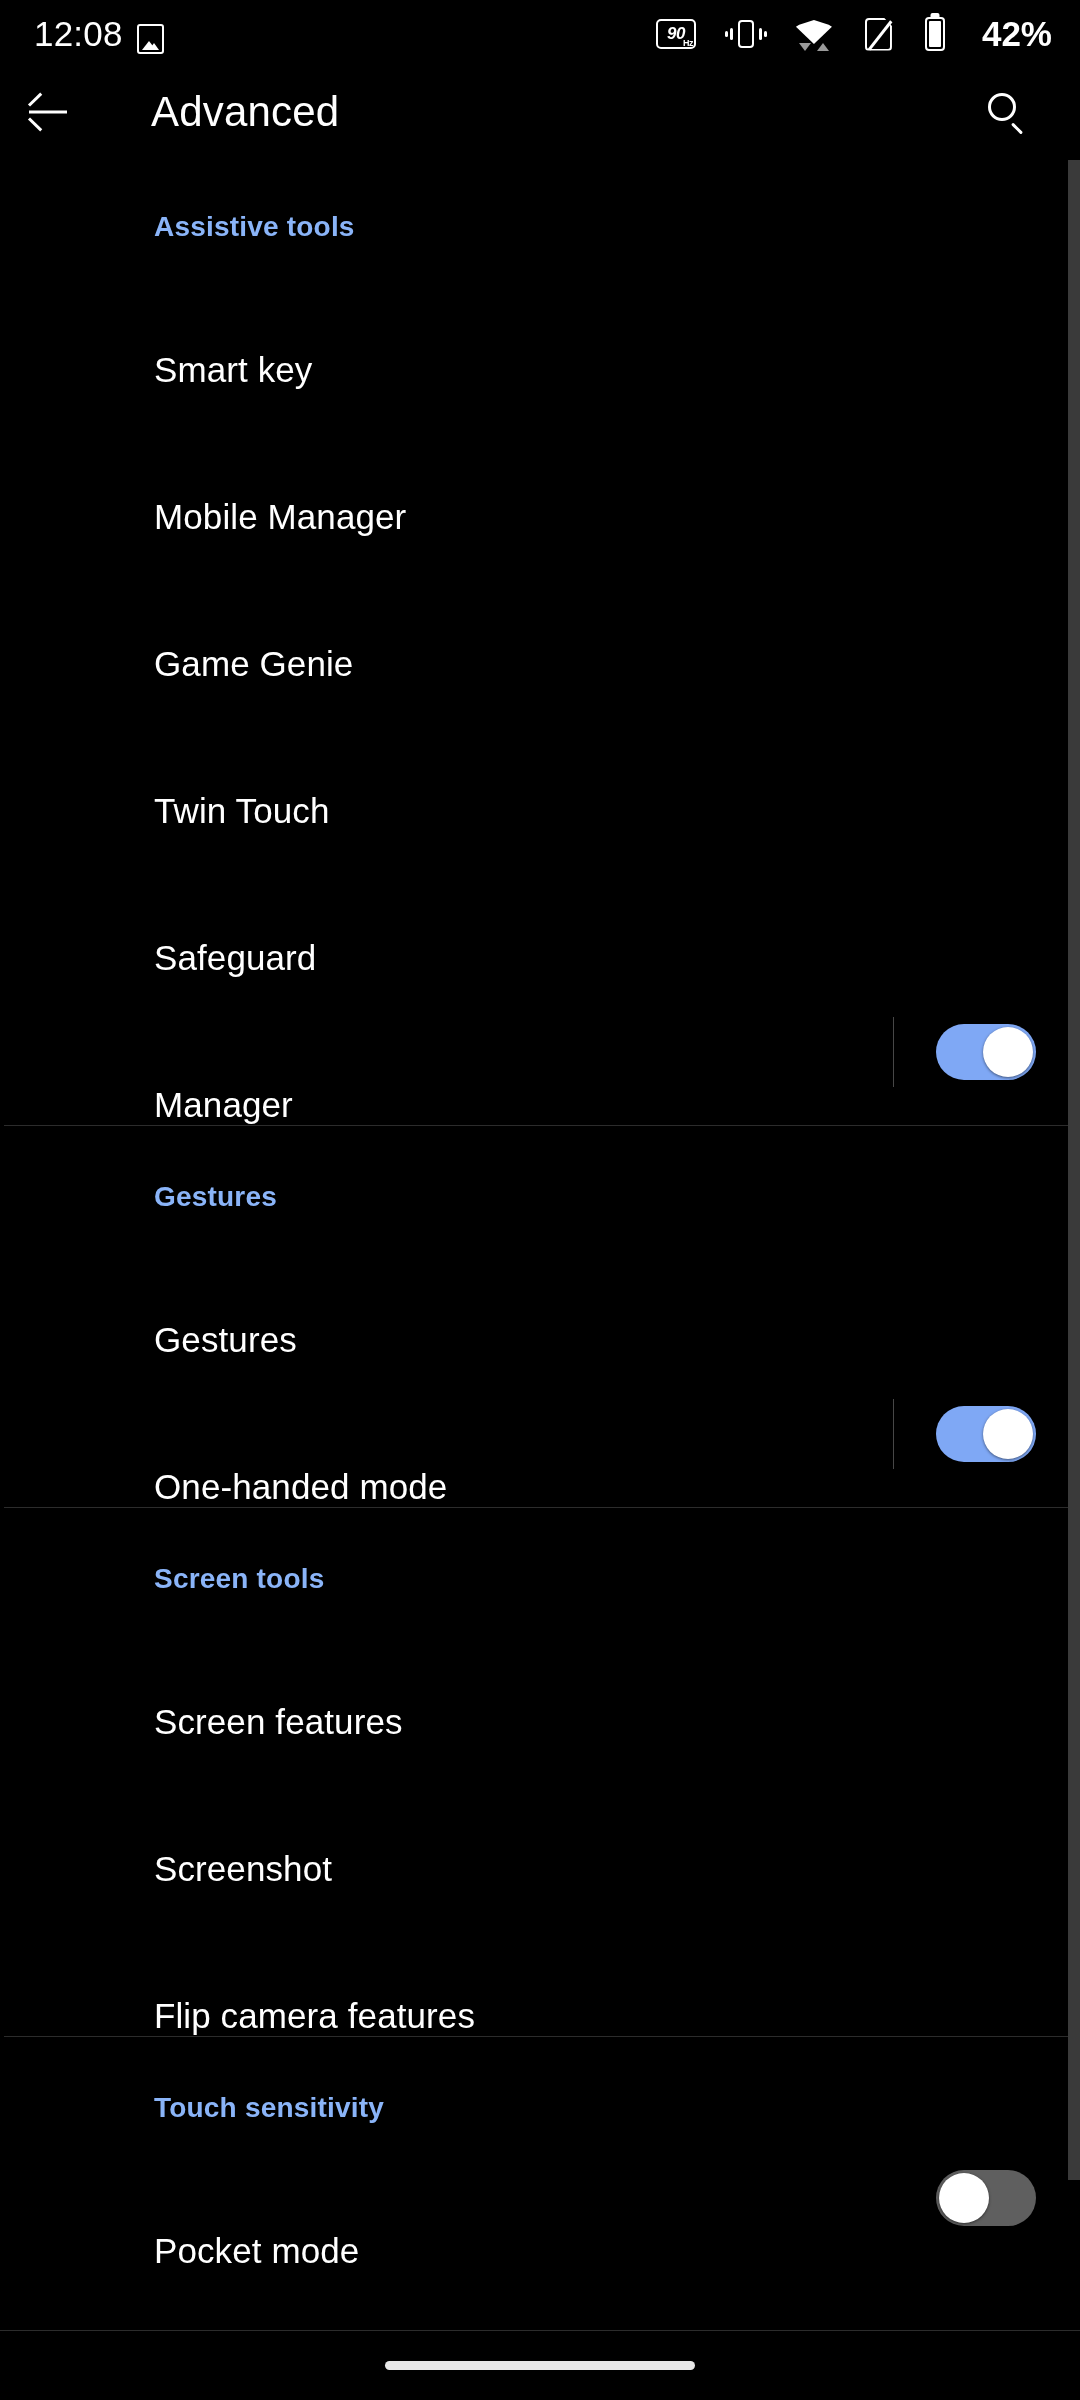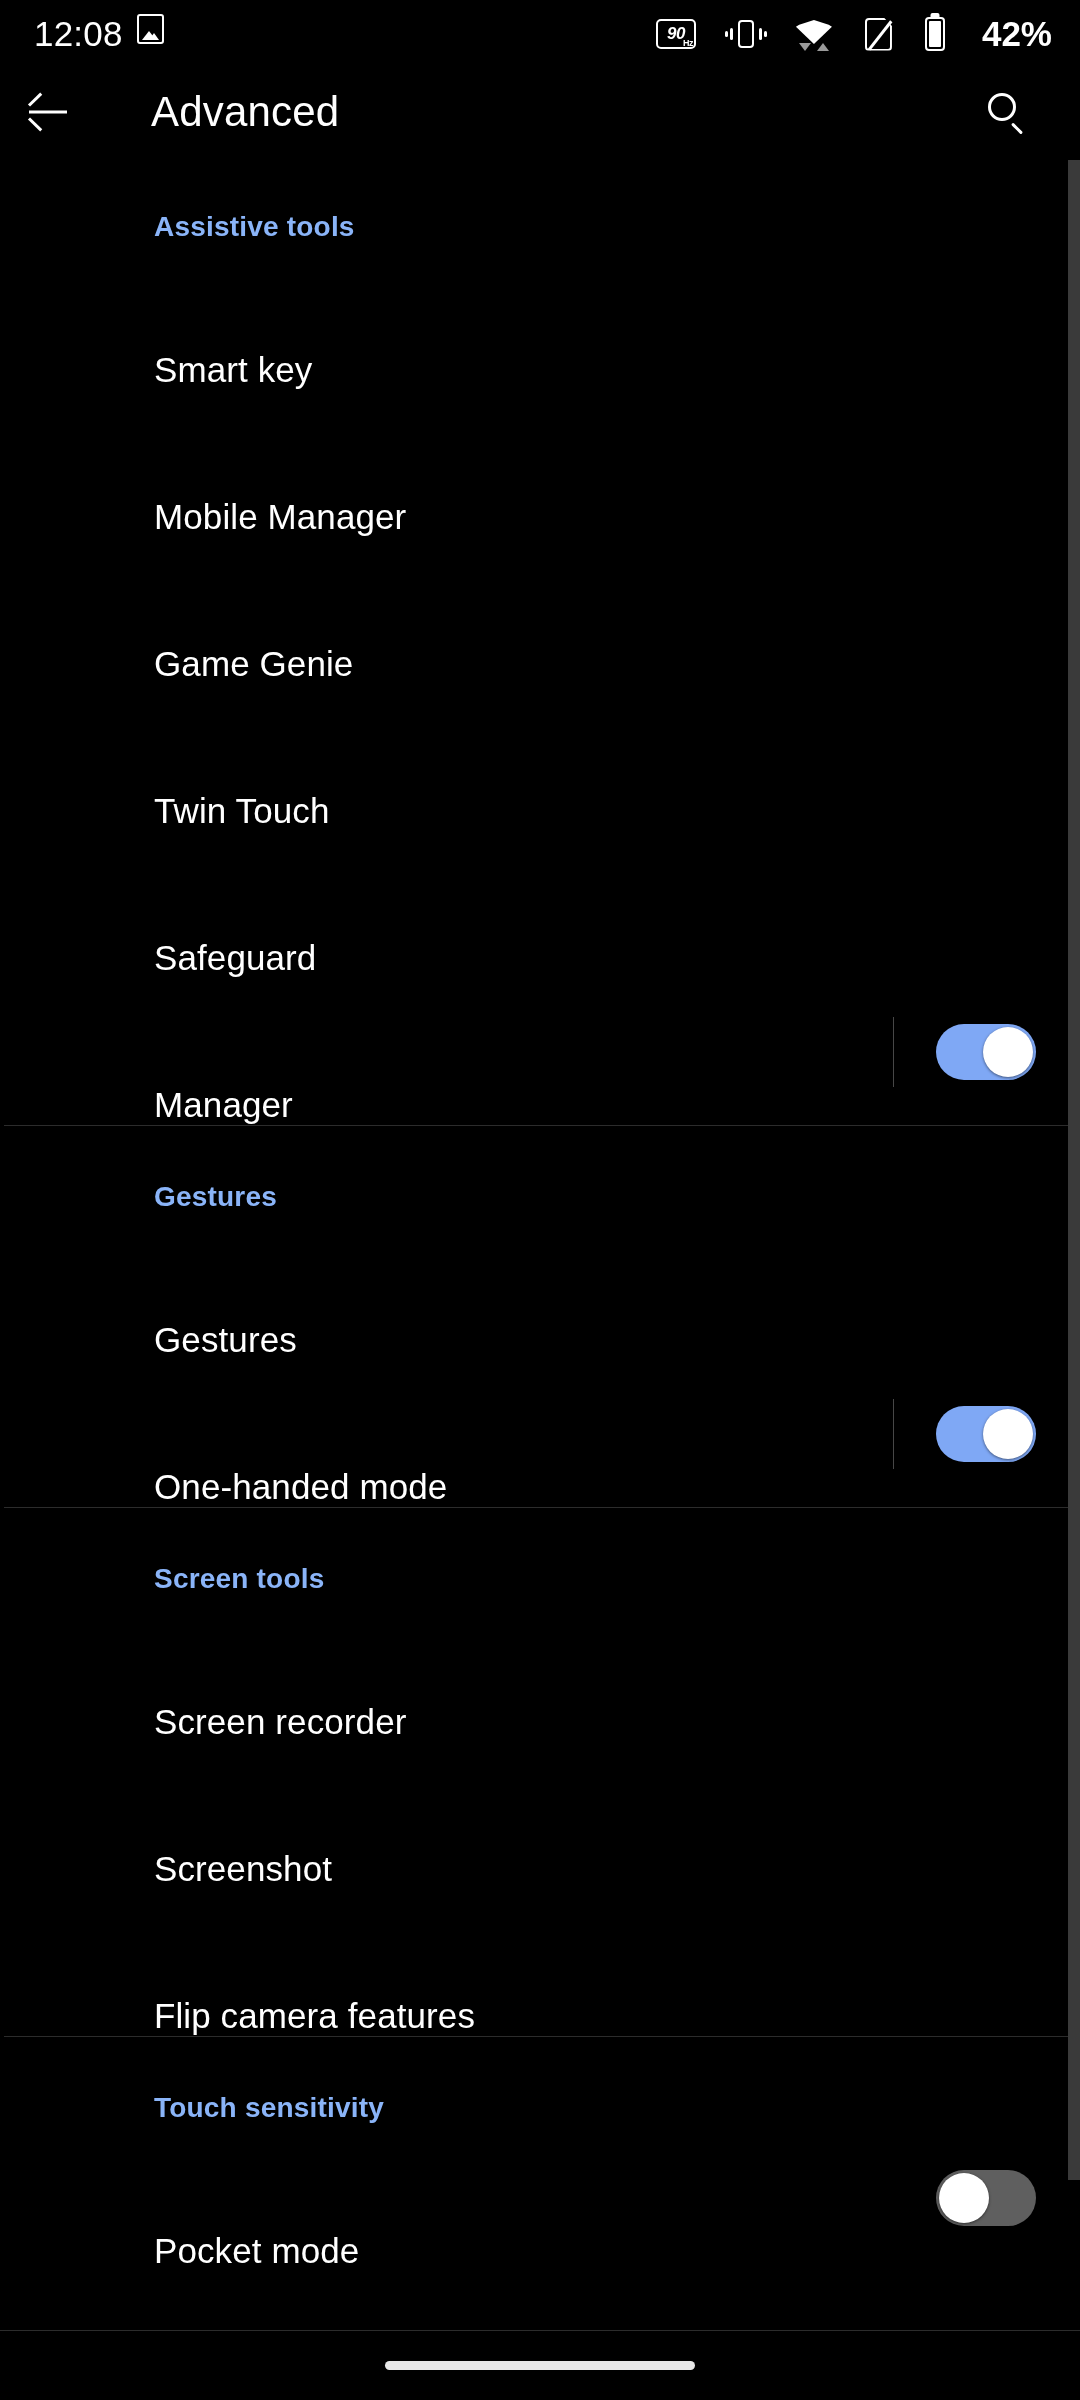--- a/index.html
+++ b/index.html
@@ -10,21 +10,21 @@
     overflow:hidden;
   }
   #screen { position:relative; width:1080px; height:2400px; background:#000; }
 
   
   .statusbar {
     position:absolute; top:0; left:0; width:1080px; height:68px;
     display:flex; align-items:center; justify-content:space-between;
     padding:0 28px 0 34px;
   }
-  .sb-left { display:flex; align-items:flex-start; gap:14px; }
+  .sb-left { display:flex; align-items:flex-end; gap:14px; }
   .sb-clock { color:#fff; font-size:35px; font-weight:400; letter-spacing:.2px; }
   .sb-right { display:flex; align-items:center; gap:33px; }
   .sb-pct { color:#fff; font-size:35px; font-weight:600; margin-left:4px; }
 
   .icon-img { width:27px; height:30px; border:2.5px solid #fff; border-radius:3px;
               position:relative; overflow:hidden; }
   .icon-img::after { content:""; position:absolute; left:3px; bottom:2px;
               width:0; height:0; border-left:7px solid transparent;
               border-right:7px solid transparent; border-bottom:9px solid #fff; }
   .icon-img::before { content:""; position:absolute; right:3px; bottom:2px;
@@ -222,21 +222,21 @@
           </span>
         </span>
       </div>
     </div>
 
     <div class="divider"></div>
 
     <div class="section">
       <div class="section-header">Screen tools</div>
       <div class="row">
-        <span class="row-label">Screen recorder</span>
+        <span class="row-label">Screen features</span>
       </div>
       <div class="row">
         <span class="row-label">Screenshot</span>
       </div>
       <div class="row">
         <span class="row-label">Flip camera features</span>
       </div>
     </div>
 
     <div class="divider"></div>

